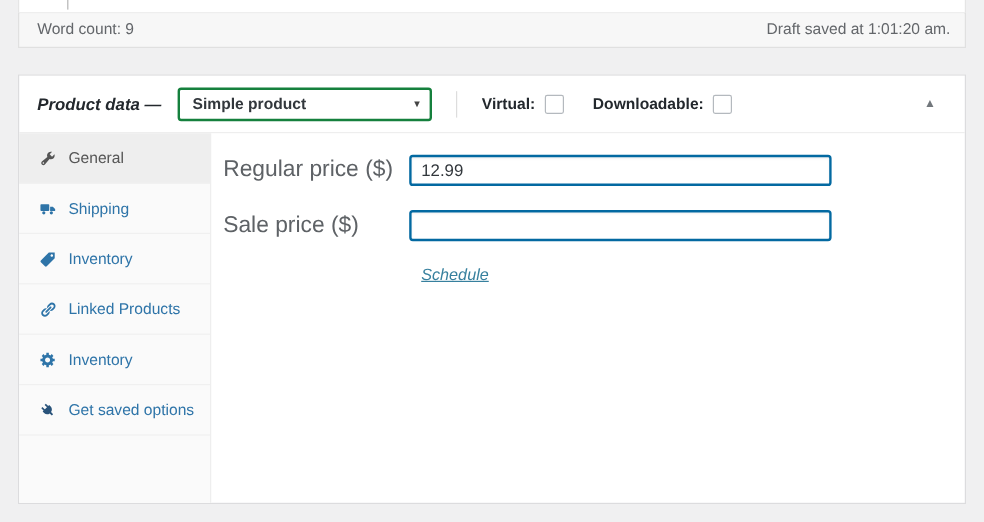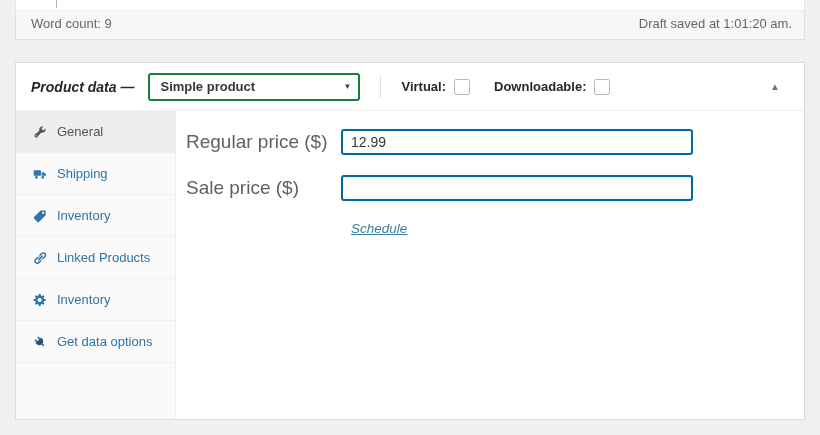--- a/index.html
+++ b/index.html
@@ -196,21 +196,21 @@
           <div class="tab more">
             <span class="icon">
               <svg viewBox="0 0 20 20" xmlns="http://www.w3.org/2000/svg">
                 <g transform="rotate(-45 10 10)">
                   <rect x="6.2" y="2.5" width="2" height="4.5"></rect>
                   <rect x="11.8" y="2.5" width="2" height="4.5"></rect>
                   <path d="M4.5 6.5h11v2.5c0 2.6-1.9 4.7-4.4 5v3.5H8.9V14c-2.5-.3-4.4-2.4-4.4-5V6.5z"></path>
                 </g>
               </svg>
             </span>
-            <span>Get data options</span>
+            <span>Get saved options</span>
           </div>
         </div>
 
       <div class="content">
         <div class="field-row">
           <span class="f-label">Regular price ($)</span>
           <input type="text" value="12.99" style="">
         </div>
         <div class="field-row">
           <span class="f-label">Sale price ($)</span>

